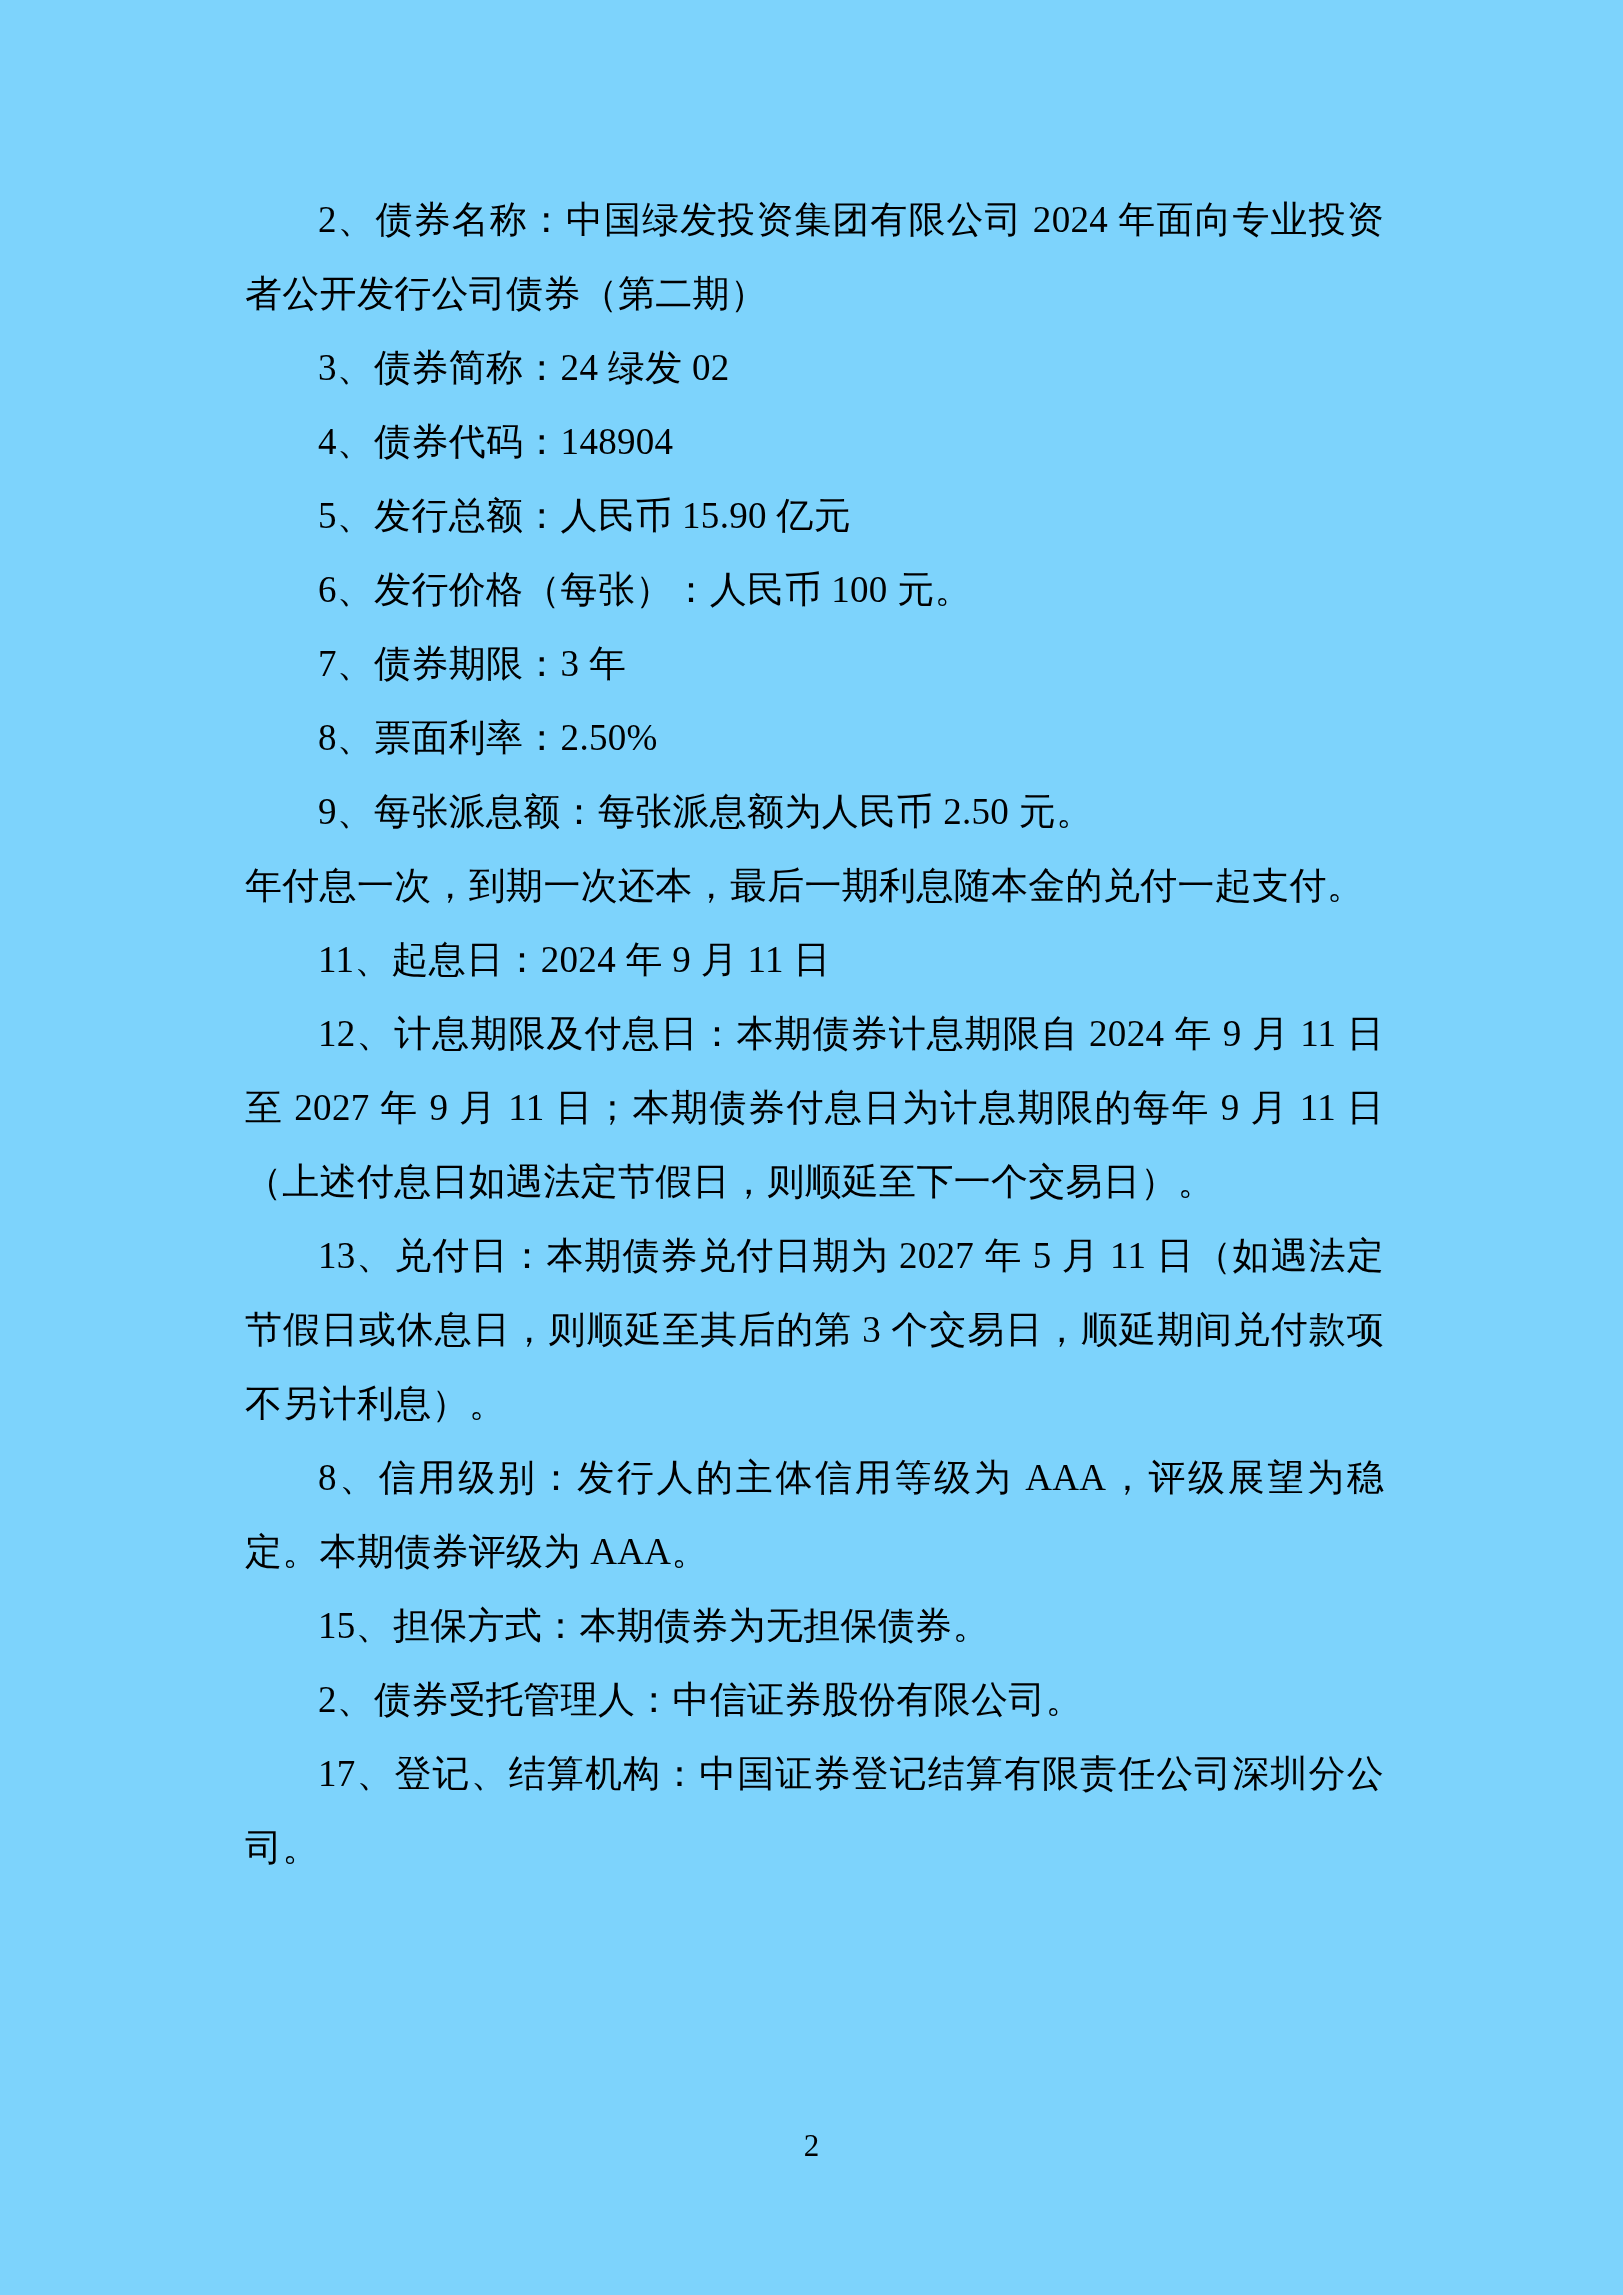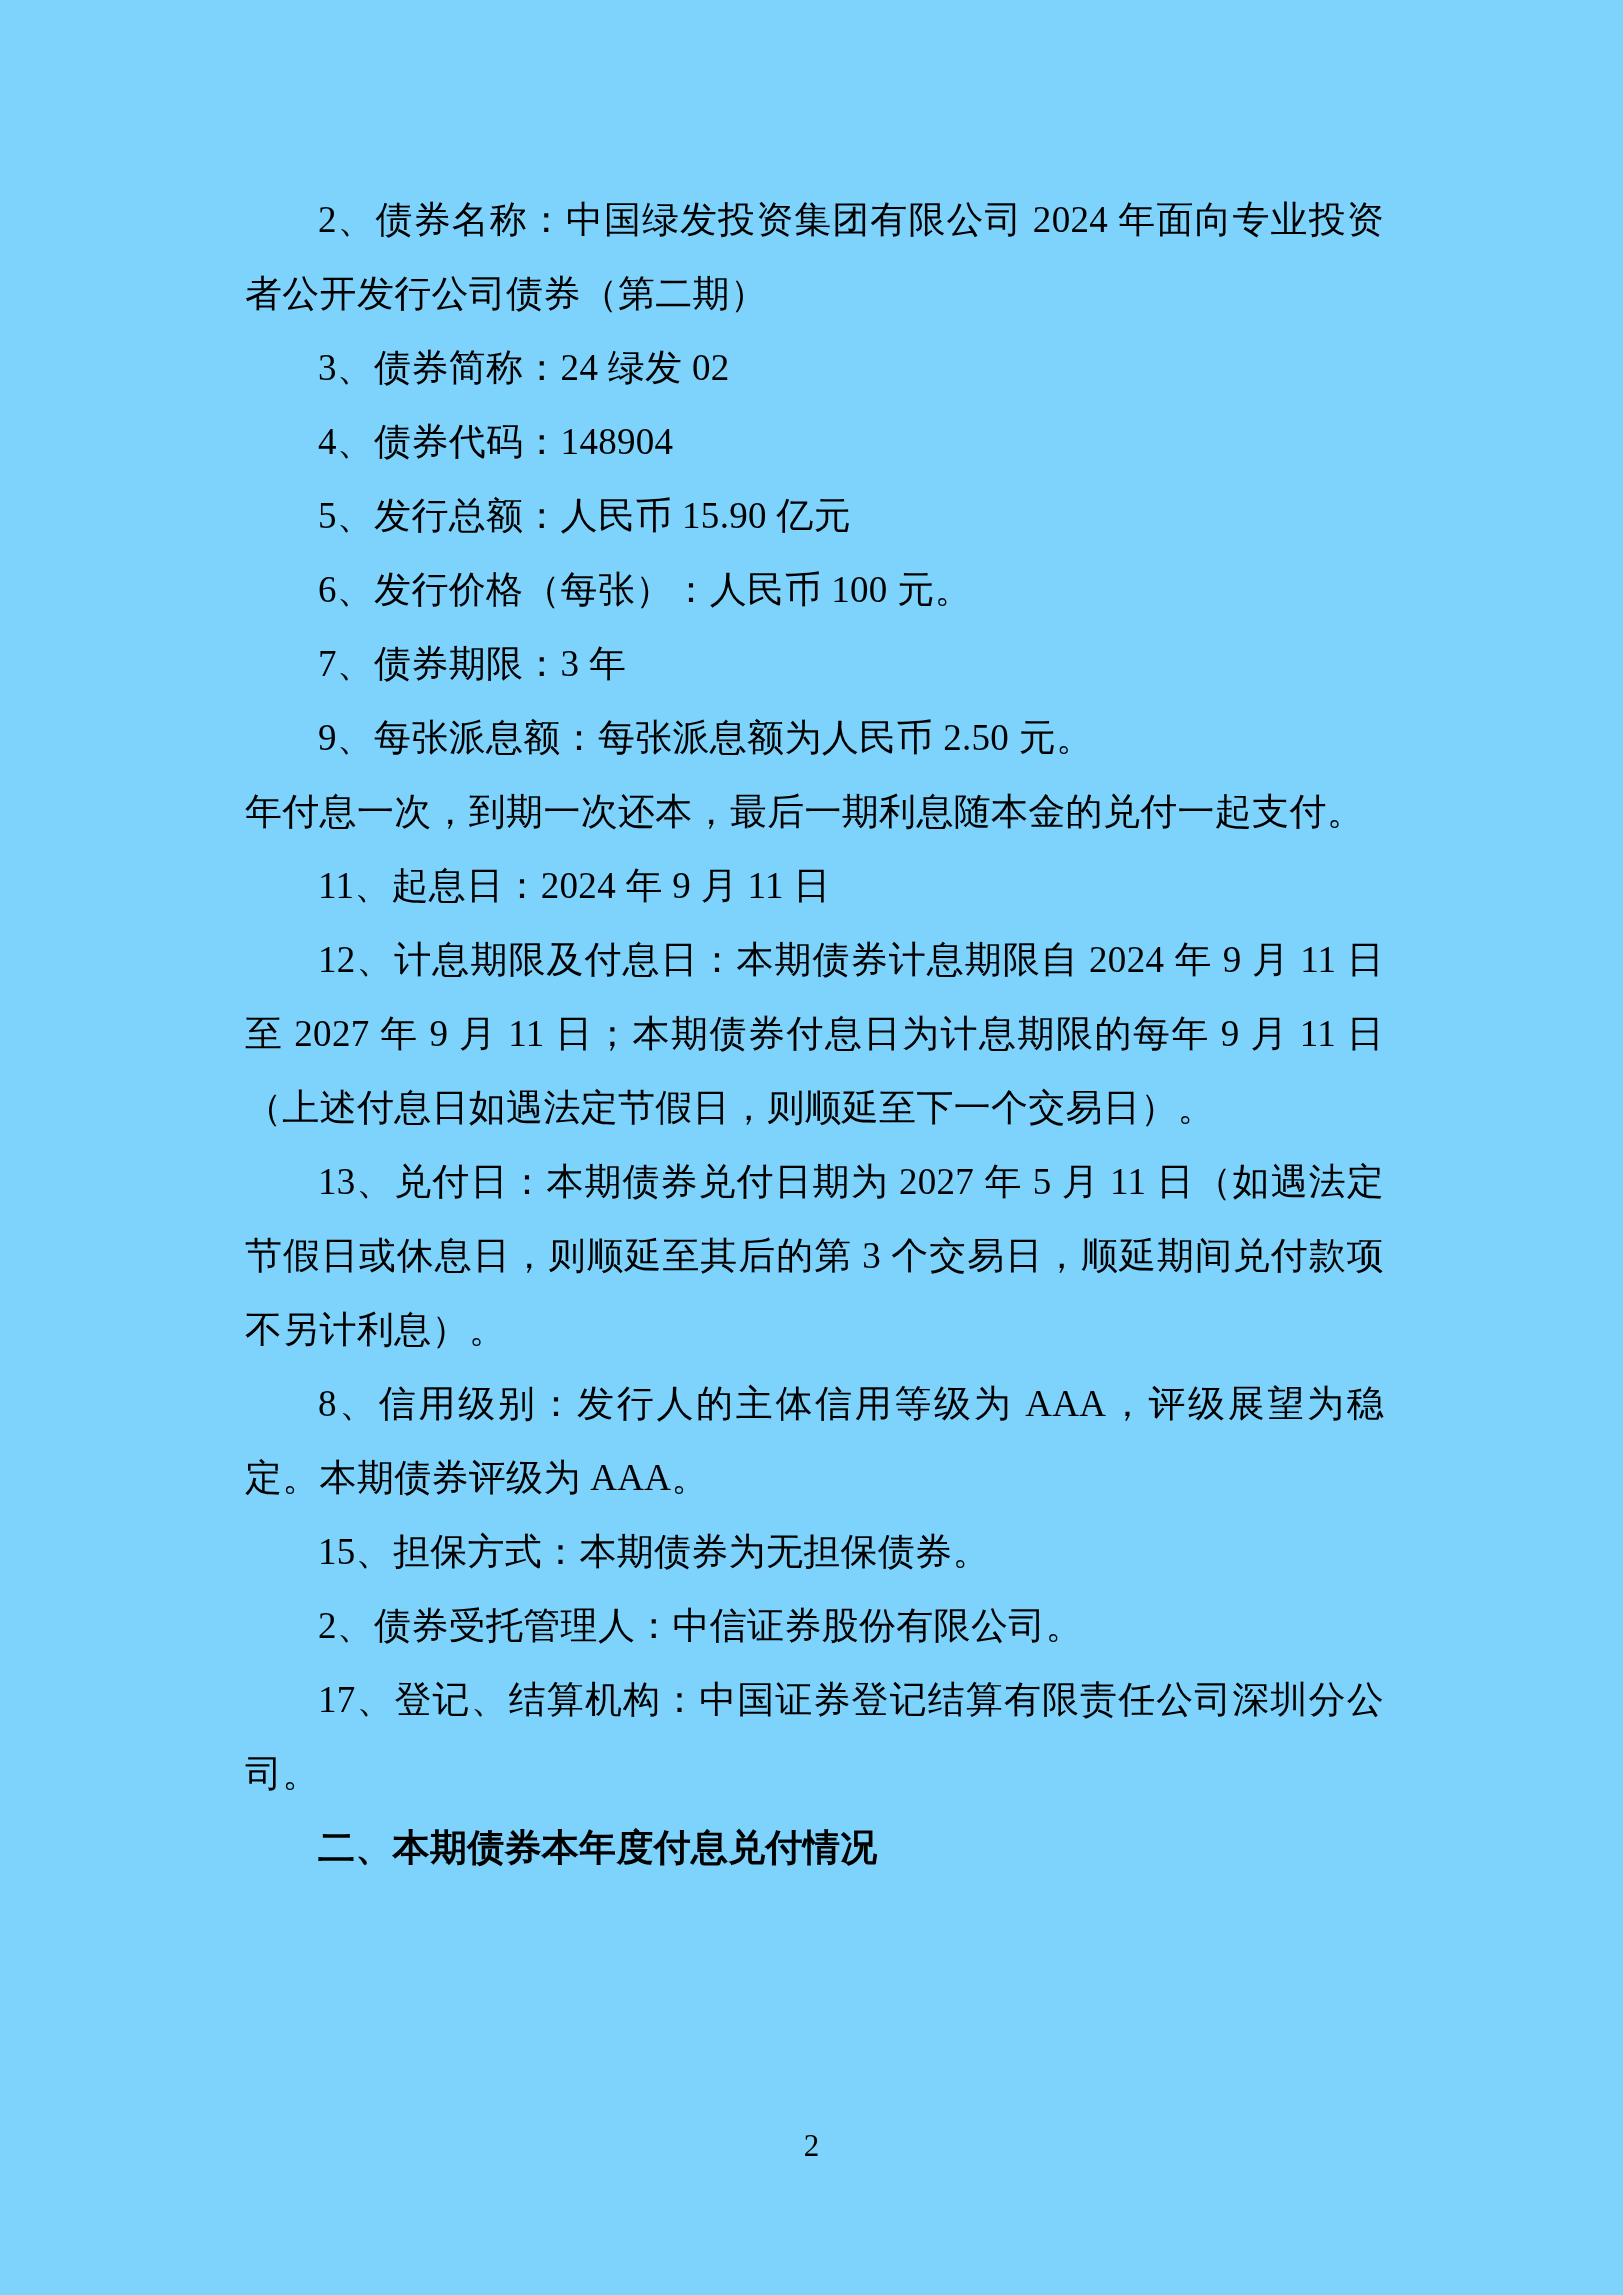--- a/index.html
+++ b/index.html
@@ -58,32 +58,32 @@
 <div class="page">
   <main class="content">
 
   <div class="line indent justify">2、债券名称：中国绿发投资集团有限公司 2024 年面向专业投资</div>
       <div class="line">者公开发行公司债券（第二期）</div>
       <div class="line indent">3、债券简称：24 绿发 02</div>
       <div class="line indent">4、债券代码：148904</div>
       <div class="line indent">5、发行总额：人民币 15.90 亿元</div>
       <div class="line indent">6、发行价格（每张）：人民币 100 元。</div>
       <div class="line indent">7、债券期限：3 年</div>
+      <div class="line indent">8、票面利率：2.50%</div>
       <div class="line indent">9、每张派息额：每张派息额为人民币 2.50 元。</div>
       <div class="line">年付息一次，到期一次还本，最后一期利息随本金的兑付一起支付。</div>
       <div class="line indent">11、起息日：2024 年 9 月 11 日</div>
       <div class="line indent justify">12、计息期限及付息日：本期债券计息期限自 2024 年 9 月 11 日</div>
       <div class="line justify">至 2027 年 9 月 11 日；本期债券付息日为计息期限的每年 9 月 11 日</div>
       <div class="line">（上述付息日如遇法定节假日，则顺延至下一个交易日）。</div>
       <div class="line indent justify">13、兑付日：本期债券兑付日期为 2027 年 5 月 11 日（如遇法定</div>
       <div class="line justify">节假日或休息日，则顺延至其后的第 3 个交易日，顺延期间兑付款项</div>
       <div class="line">不另计利息）。</div>
       <div class="line indent justify">8、信用级别：发行人的主体信用等级为 AAA，评级展望为稳</div>
       <div class="line">定。本期债券评级为 AAA。</div>
       <div class="line indent">15、担保方式：本期债券为无担保债券。</div>
       <div class="line indent">2、债券受托管理人：中信证券股份有限公司。</div>
       <div class="line indent justify">17、登记、结算机构：中国证券登记结算有限责任公司深圳分公</div>
       <div class="line">司。</div>
-      <div class="line indent bold">二、本期债券本年度付息兑付情况</div>
     </main>
   <div class="footer">2</div>
 </div>
 
 
 </body></html>

